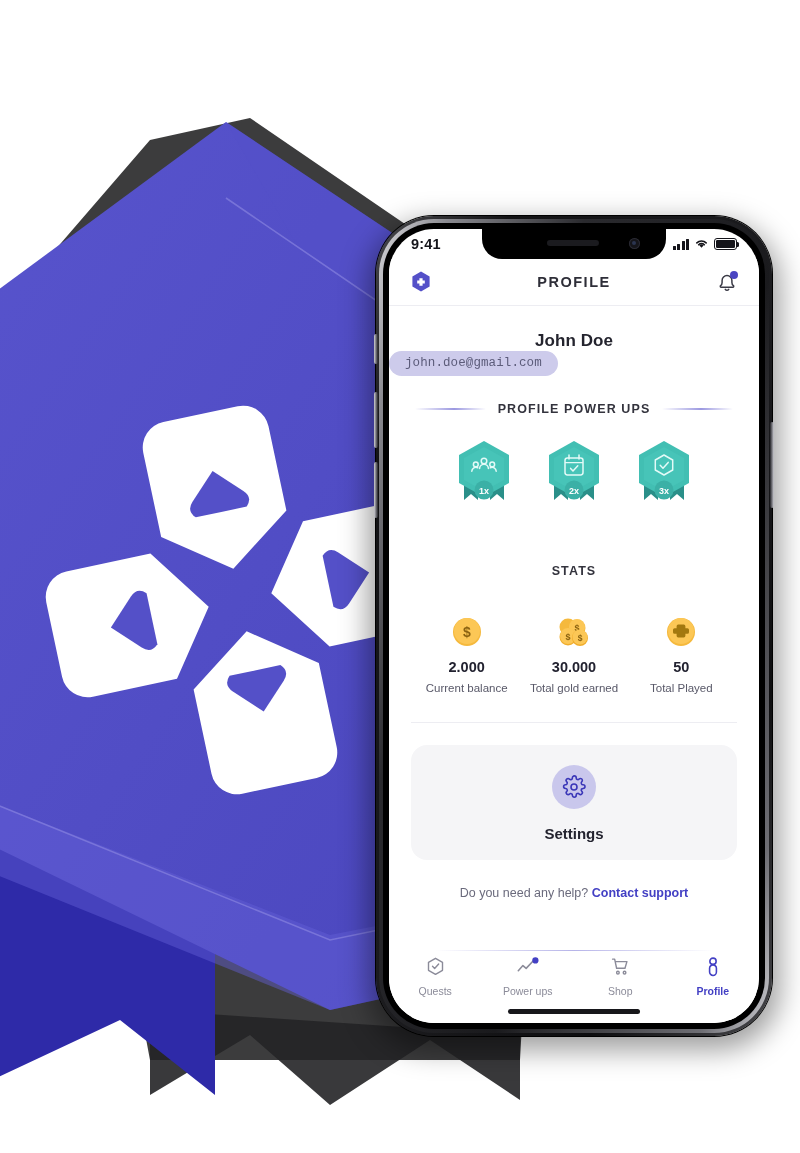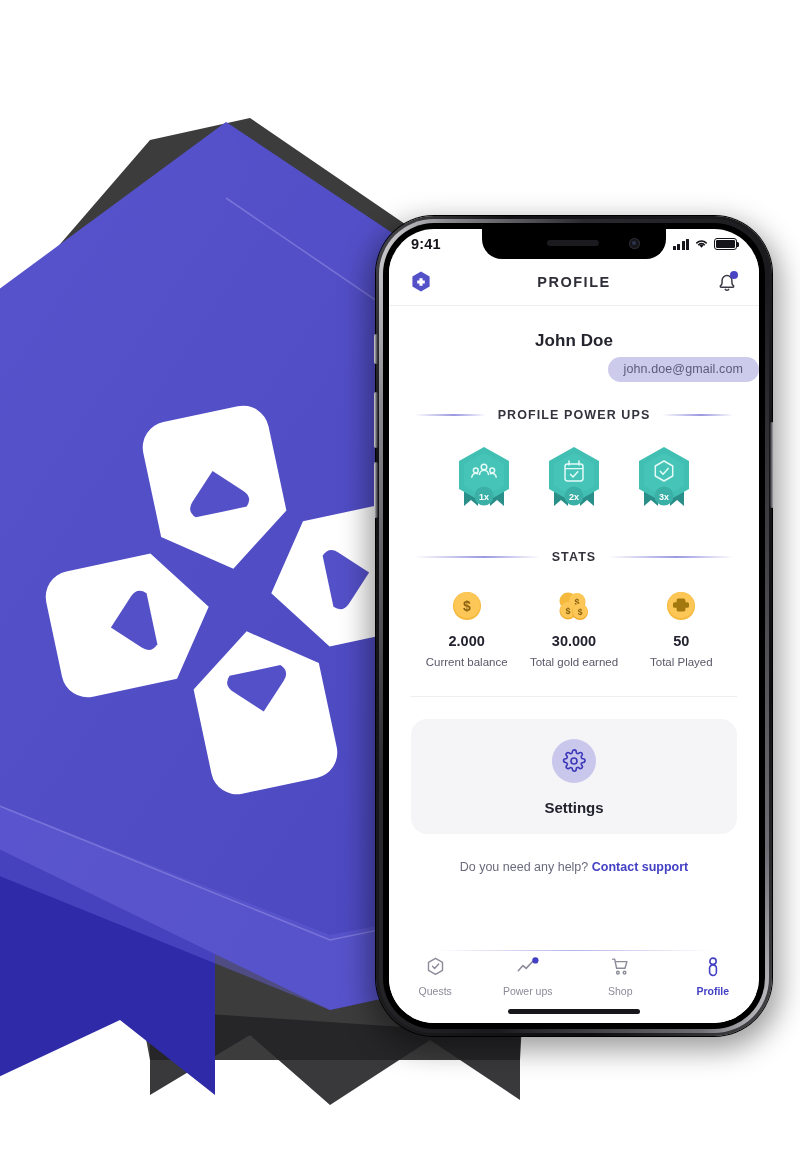--- a/index.html
+++ b/index.html
@@ -98,21 +98,21 @@
   .bell-dot{position:absolute;right:1px;top:1px;width:8px;height:8px;border-radius:50%;background:#4a45c2;}
 
   .app-body{position:absolute;left:0;right:0;top:76px;bottom:0;background:#fff;}
   .divider-line{position:absolute;left:0;right:0;top:0;height:1px;background:#ededf2;}
 
   
   .profile-name{
     text-align:center;font-size:17px;font-weight:bold;color:#24242e;
     margin-top:26px;letter-spacing:.1px;
   }
-  .email-wrap{display:flex;justify-content:flex-end;margin-top:6px;}
+  .email-wrap{display:flex;justify-content:flex-start;margin-top:0;font-family:Liberation Mono, monospace;}
   .email-pill{
     background:#cdcbeb;color:#5c5c7a;border-radius:20px;
     padding:5px 16px 6px;font-size:12.5px;letter-spacing:.1px;
   }
 
   
   .section-head{
     display:flex;align-items:center;gap:12px;
     margin:26px 26px 0;
   }
@@ -338,21 +338,21 @@
             <g transform="translate(32,27)" fill="none" stroke="#e3faf7" stroke-width="1.5" stroke-linejoin="round">
               <path d="M0 -10 L8.7 -5 L8.7 5 L0 10 L-8.7 5 L-8.7 -5 Z"></path>
               <path d="M-3.8 0.3 l2.8 2.9 l5.2 -5.8" stroke-linecap="round"></path>
             </g>
             <circle cx="32" cy="52" r="9.5" fill="#3bb0a6"></circle>
             <text x="32" y="55.6" font-family="Liberation Sans, sans-serif" font-size="9" font-weight="bold" fill="#ffffff" text-anchor="middle">3x</text>
           </svg>
         </div>
       </div>
 
-      <div class="section-head" style="margin-top:32px;">
+      <div class="section-head" style="margin-top:40px;flex-direction:column;">
         <span class="rule l"></span>
         <span class="txt">STATS</span>
         <span class="rule r"></span>
       </div>
 
       <div class="stats">
         <div class="stat">
           <div class="stat-ico">
             <svg width="34" height="34" viewBox="0 0 34 34">
               <circle cx="17" cy="17" r="14" fill="#f5b93d"></circle>

